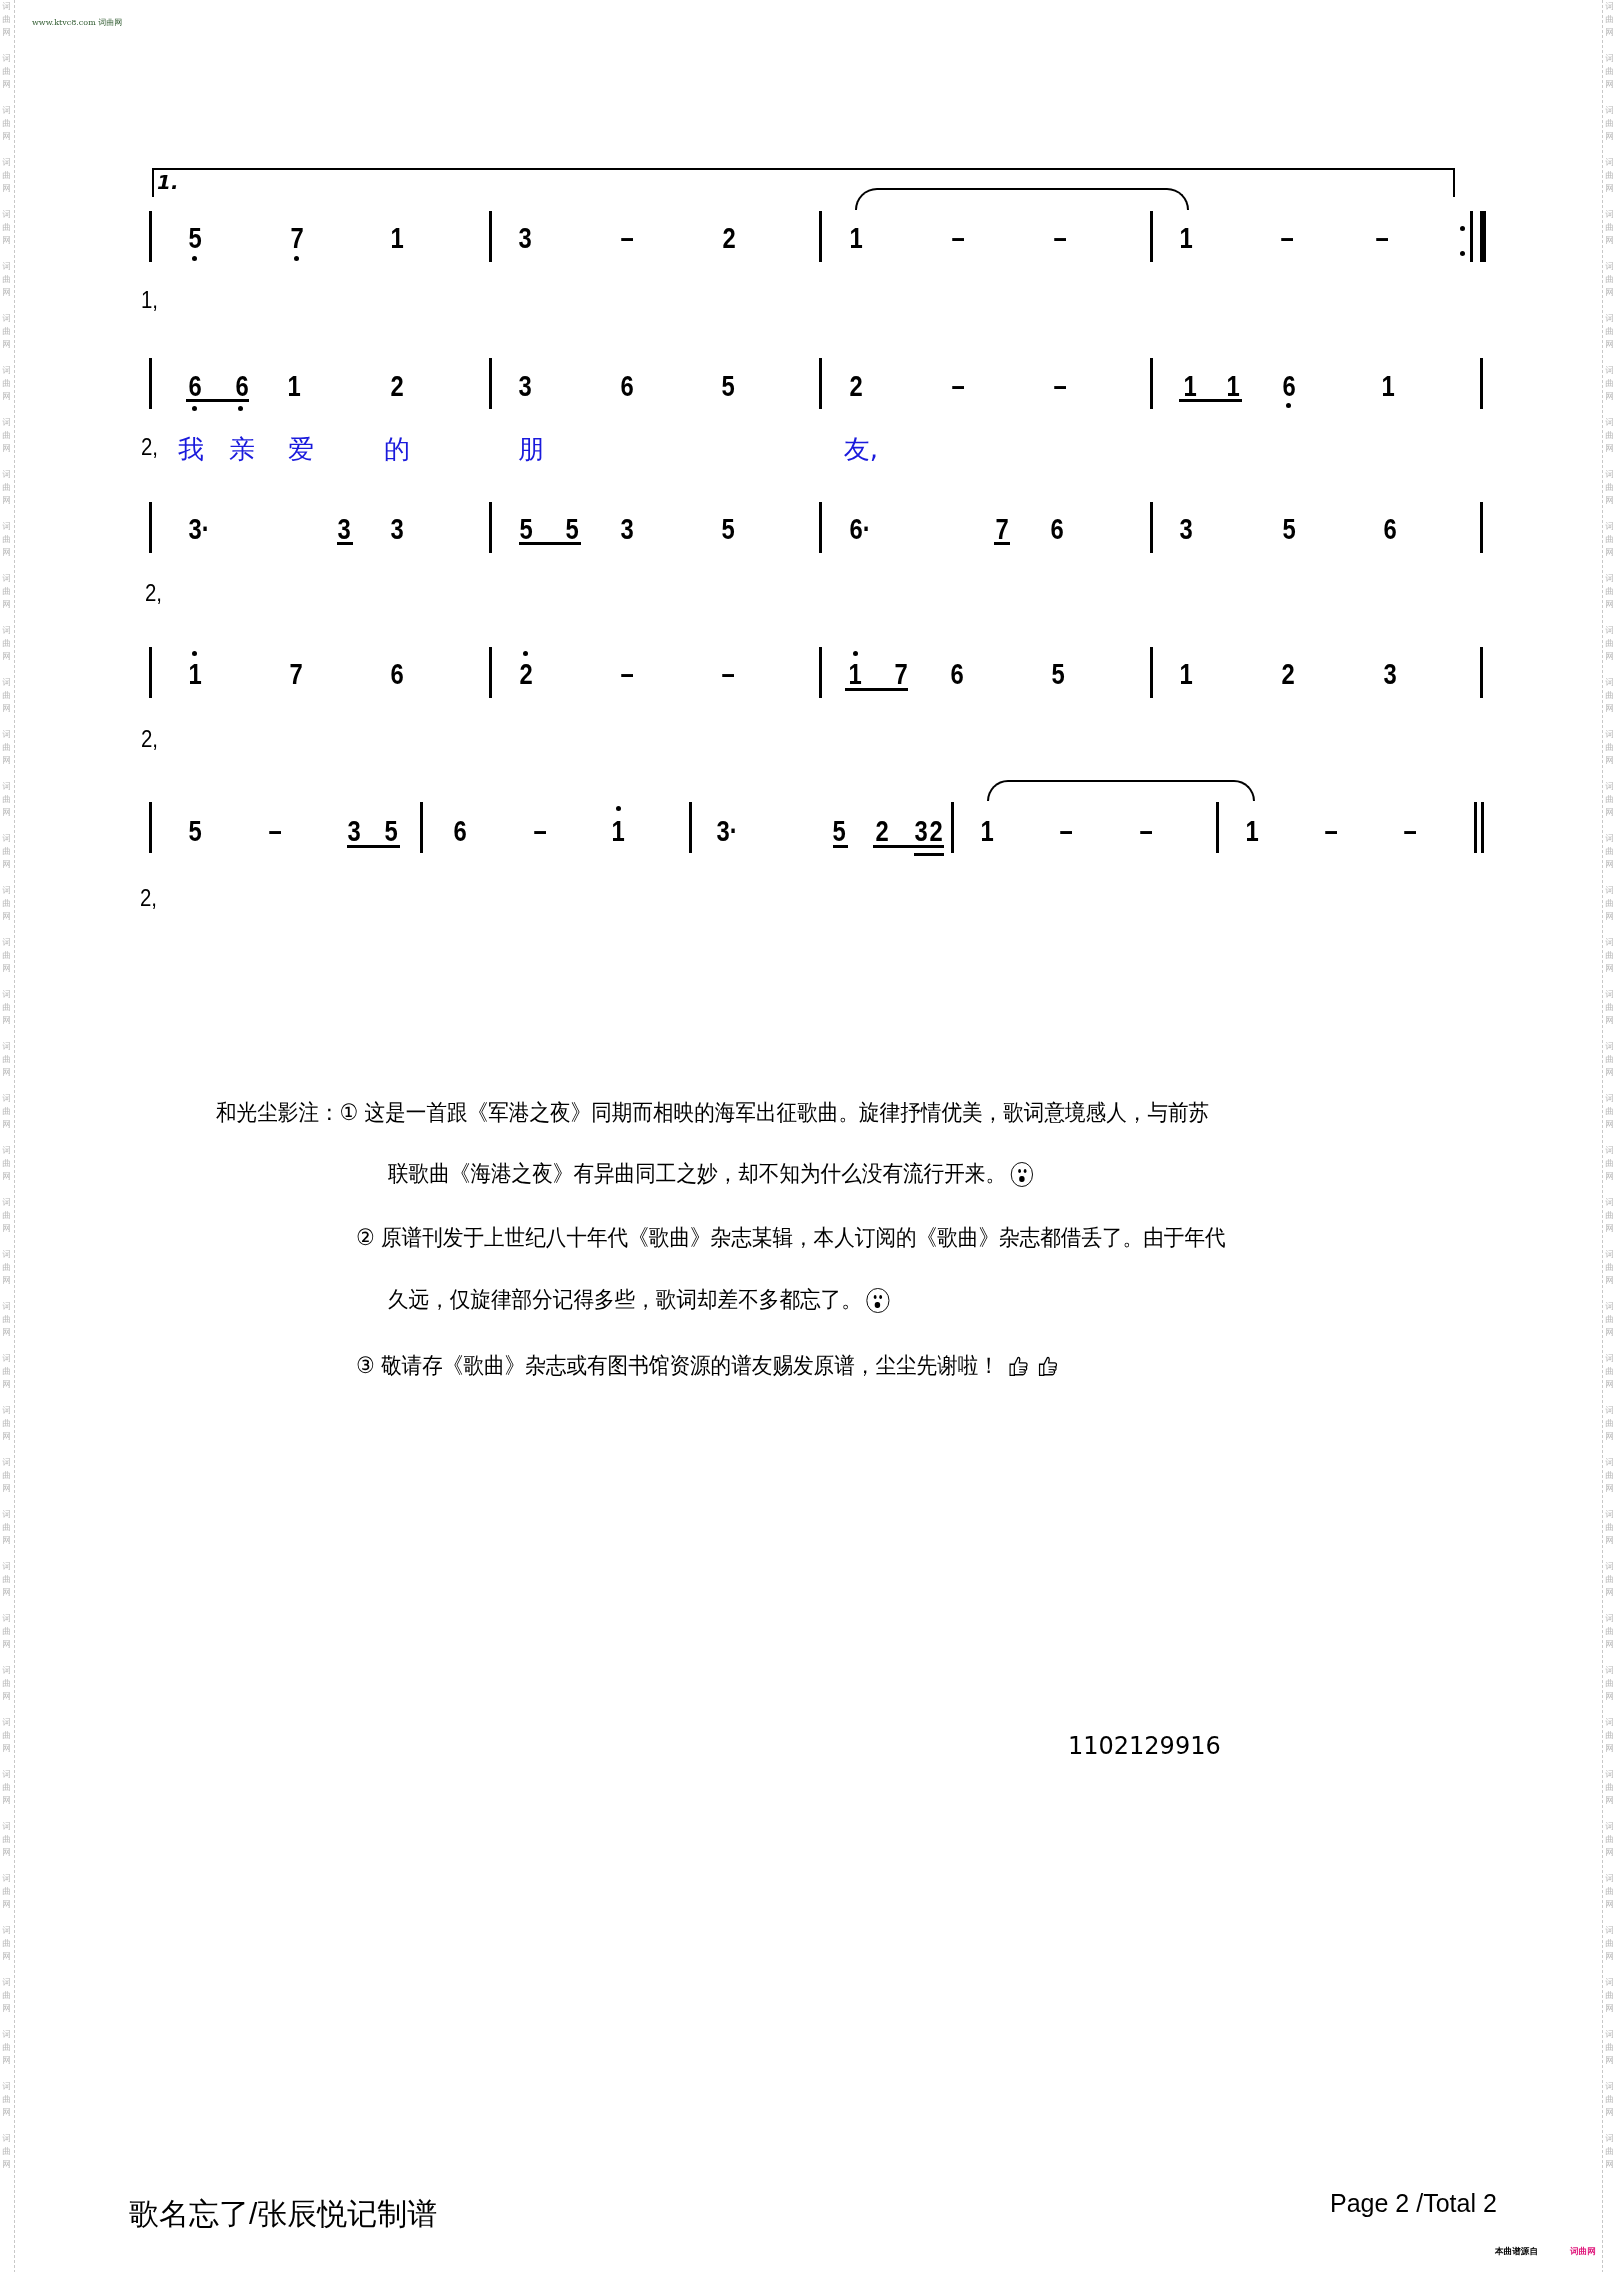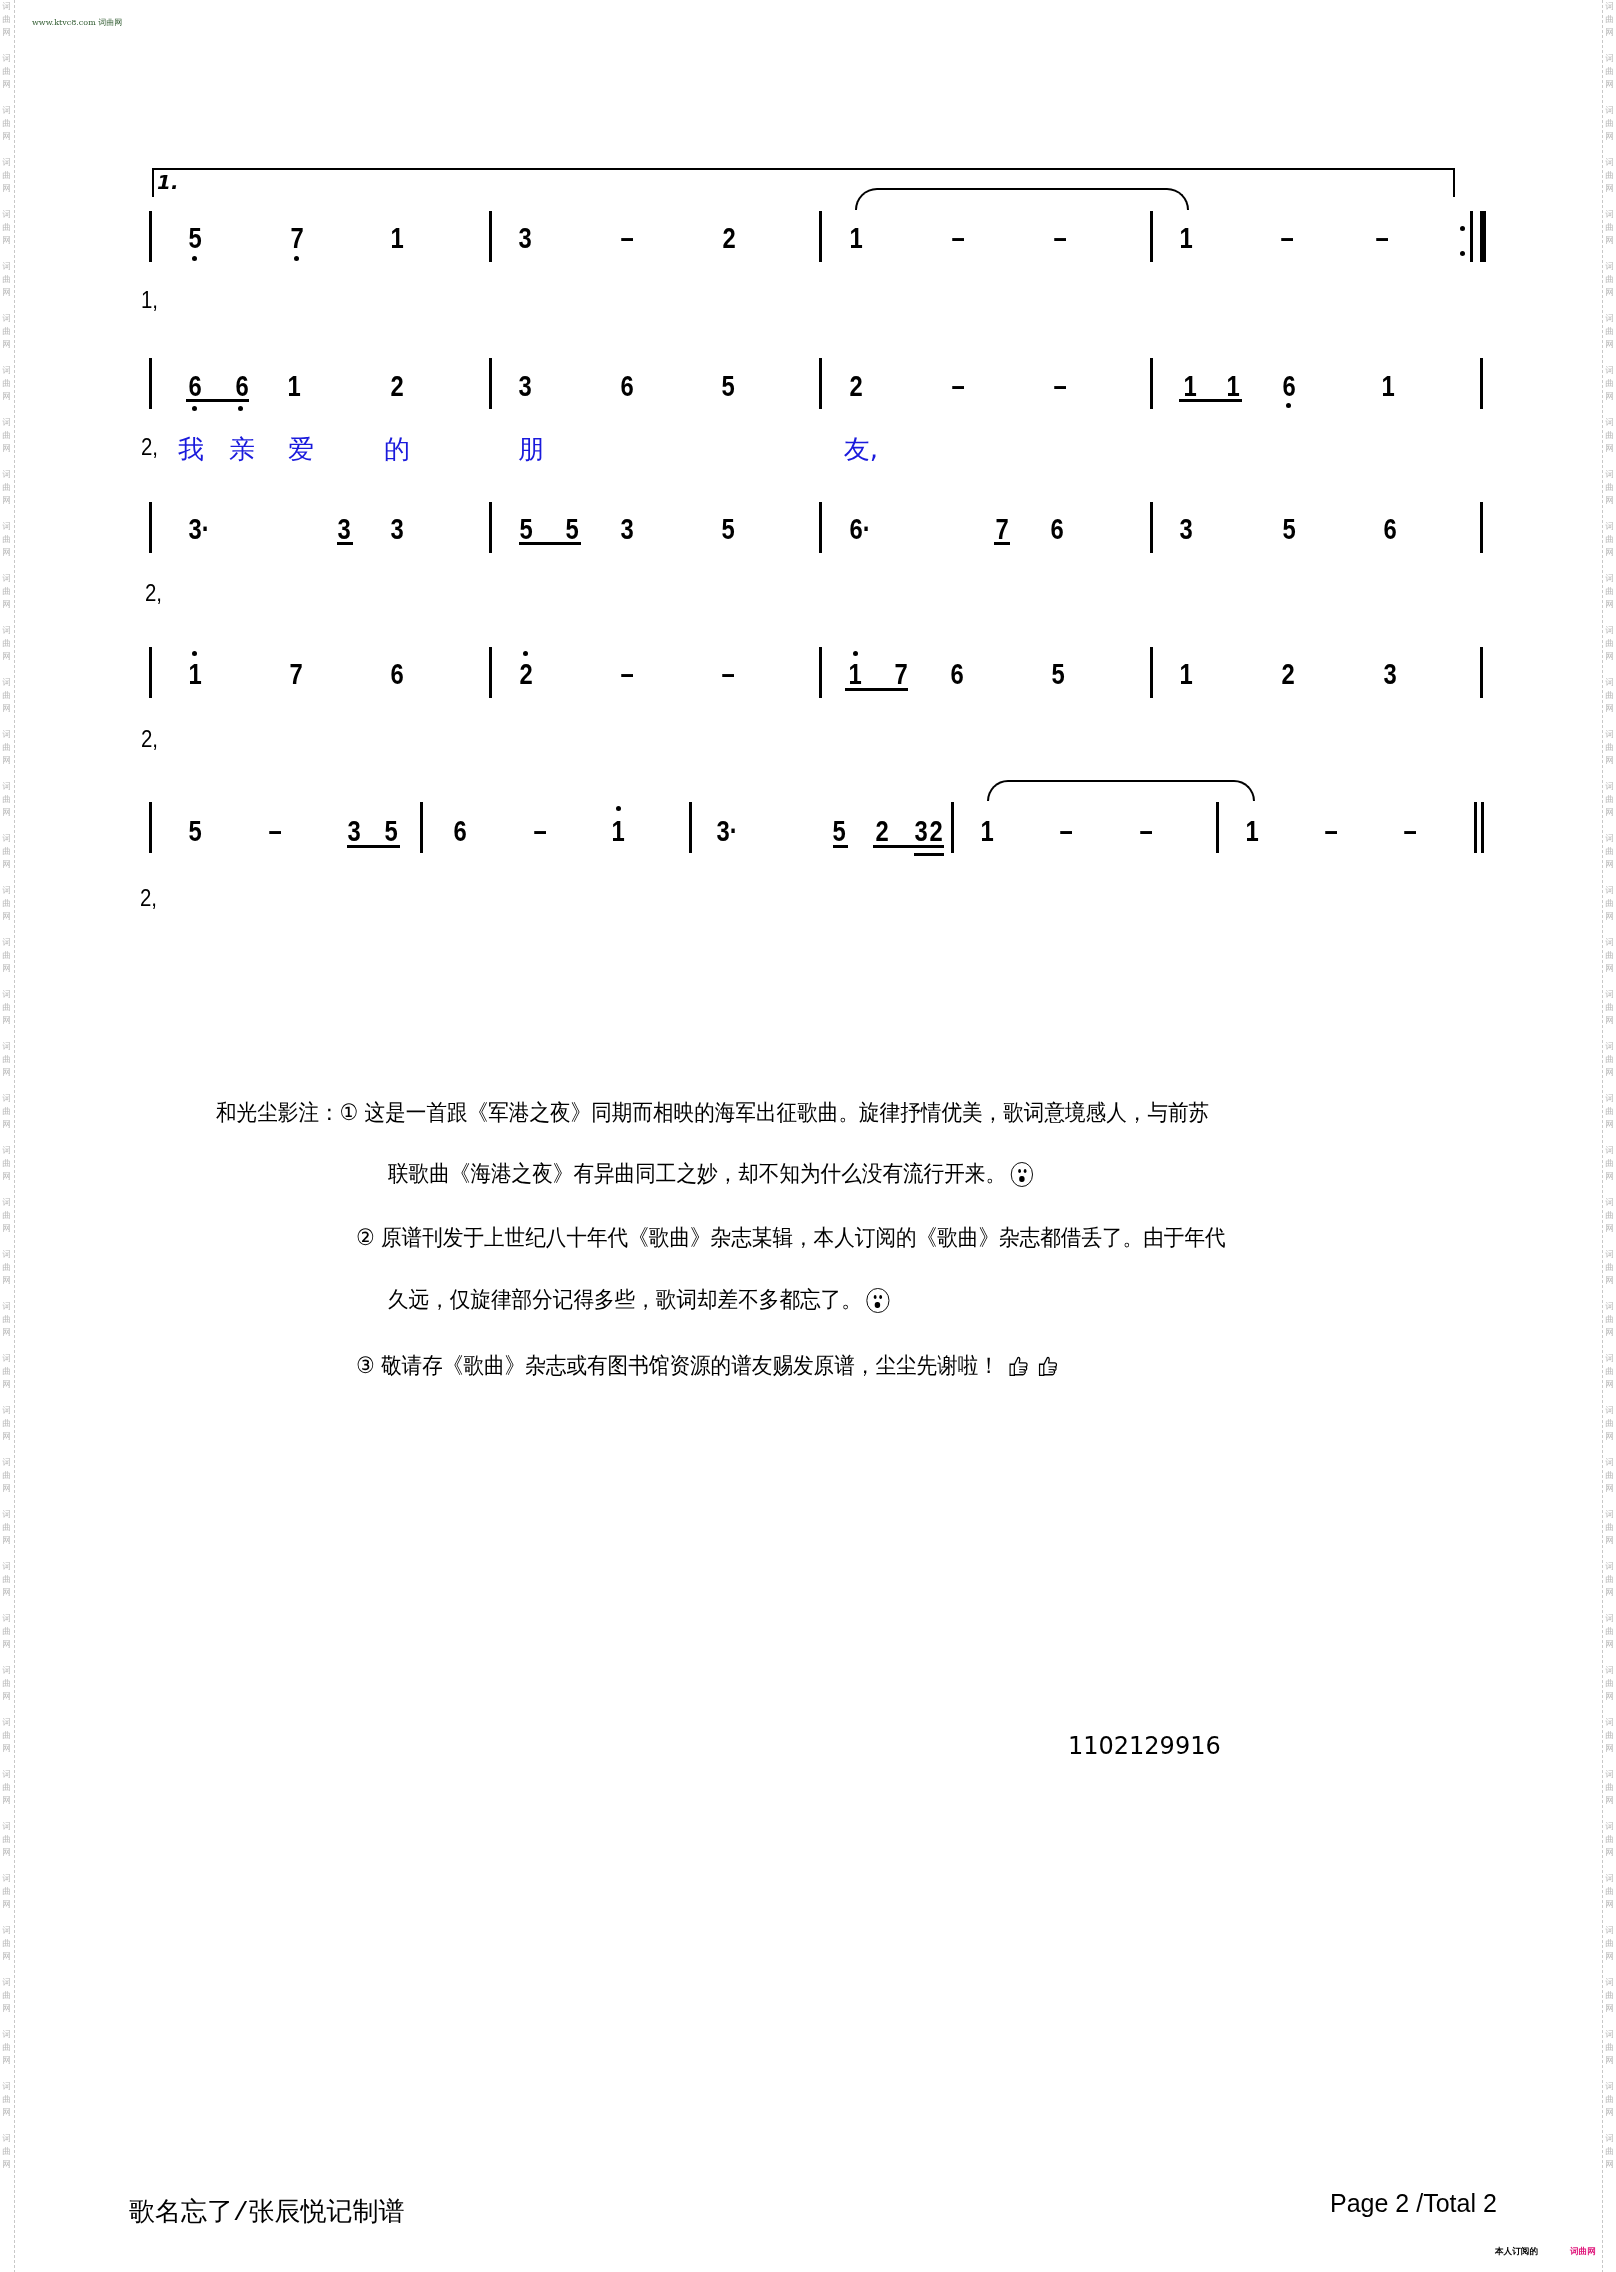--- a/index.html
+++ b/index.html
@@ -20,21 +20,21 @@
   .volta-side { position:absolute; width:2px; background:#000; }
   .volta-label { position:absolute; font-family:"DejaVu Sans", sans-serif; font-weight:bold; font-style:italic; font-size:20px; }
   .tie { position:absolute; border:2px solid #000; border-bottom:none; border-radius:26px 26px 0 0; }
   .remark { position:absolute; font-family:"DejaVu Sans", sans-serif; font-size:22.4px; white-space:nowrap; transform:scaleX(0.92); transform-origin:left; }
   .emoji { display:inline-block; width:22.4px; height:22.4px; border:1.6px solid #000; border-radius:50%; position:relative; vertical-align:middle; margin-left:5.3px; }
   .emoji .e1,.emoji .e2 { position:absolute; top:6px; width:3.3px; height:4px; background:#000; border-radius:50%; }
   .emoji .e1 { left:6.6px; } .emoji .e2 { left:12.5px; }
   .emoji .m { position:absolute; top:12.5px; left:8px; width:6px; height:6.6px; background:#000; border-radius:50%; }
   .thumb { display:inline-block; vertical-align:middle; margin-left:2.6px; }
   .stamp { position:absolute; font-family:"DejaVu Sans", sans-serif; font-size:24px; }
-  .footer-left { position:absolute; font-family:Liberation Mono, monospace; font-size:26px; }
+  .footer-left { position:absolute; font-family:Liberation Sans, sans-serif; font-size:30px; }
   .footer-right { position:absolute; font-family:"Liberation Sans", sans-serif; font-size:25px; }
   .src { position:absolute; font-family:"DejaVu Sans", sans-serif; font-weight:bold; font-size:8.6px; }
 </style>
 </head>
 <body>
 
 <div class="dash-line" style="left:14px;"></div>
 <div class="dash-line" style="left:1602px;"></div>
 <div class="wm-strip" id="wm-left" style="left:0px;">
     <span>词</span>
@@ -573,15 +573,15 @@
         <path d="M3 14h7v17H3z M10 15 L16 4 Q19 3 19 7 L18 12 H28 Q31 12 31 15 Q31 17 29 18 Q31 19 30 22 Q29 24 27 24 Q29 26 27 28 Q26 30 24 30 H10" fill="none" stroke="#000" stroke-width="2"></path>
         <path d="M18 18h11 M18 22h10 M18 26h8" stroke="#000" stroke-width="1.5"></path>
       </svg>
   </div>
 </div>
 
 <div class="stamp" style="left:1068px; top:1732px;">1102129916</div>
 
 <div class="footer-left" style="left:129px; top:2194px;">歌名忘了/张辰悦记制谱</div>
 <div class="footer-right" style="left:1330px; top:2189px;">Page 2 /Total 2</div>
-<div class="src" style="left:1495px; top:2246px;">本人订阅的</div>
+<div class="src" style="left:1495px; top:2246px;">本曲谱源自</div>
 <div class="src" style="left:1570px; top:2246px; color:#e0187c;">词曲网</div>
 
 
 </body></html>

